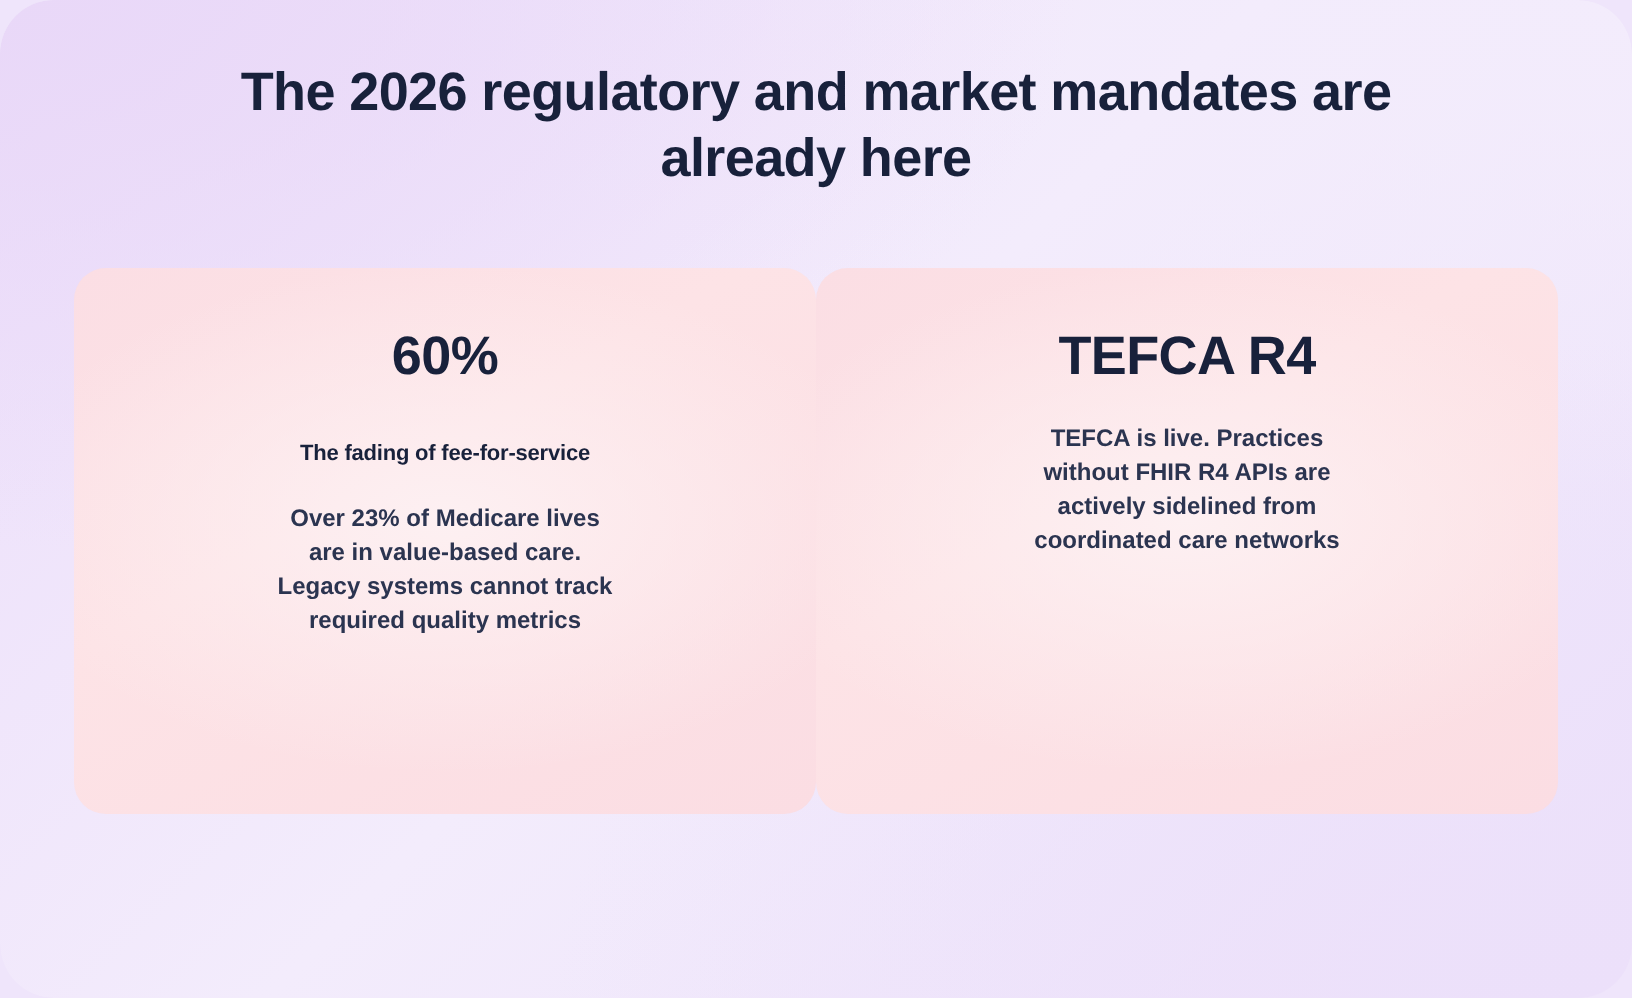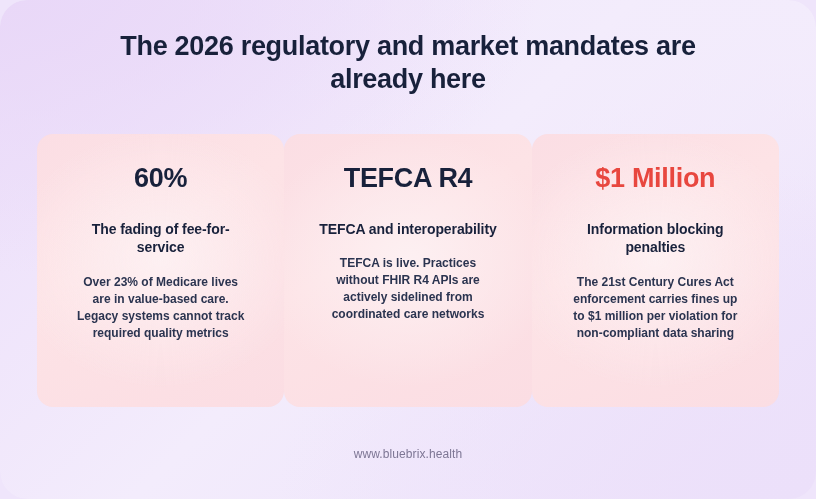--- a/index.html
+++ b/index.html
@@ -68,21 +68,21 @@
     font-weight:700;
     color:#18213b;
     letter-spacing:-0.3px;
     line-height:1.1;
     text-align:center;
   }
   .card-stat.accent { color:#e8473f; }
 
   .card-subtitle {
     margin-top:26px;
-    font-size:14px;
+    font-size:11px;
     font-weight:700;
     color:#18213b;
     text-align:center;
     line-height:1.32;
     letter-spacing:-0.1px;
     max-width:180px;
   }
 
   .card-body {
     margin-top:17px;
@@ -115,27 +115,20 @@
   <div id="cards">
 
     <div class="card">
       <div class="card-stat">60%</div>
       <div class="card-subtitle">The fading of fee-for-service</div>
       <div class="card-body">Over 23% of Medicare lives are in value-based care. Legacy systems cannot track required quality metrics</div>
     </div>
 
     <div class="card">
       <div class="card-stat">TEFCA R4</div>
-      <div class="card-subtitle">TEFCA and interoperability</div>
       <div class="card-body">TEFCA is live. Practices without FHIR R4 APIs are actively sidelined from coordinated care networks</div>
     </div>
 
-    <div class="card">
-      <div class="card-stat accent">$1 Million</div>
-      <div class="card-subtitle">Information blocking penalties</div>
-      <div class="card-body">The 21st Century Cures Act enforcement carries fines up to $1 million per violation for non-compliant data sharing</div>
-    </div>
 
   </div>
 
-  <div id="footer">www.bluebrix.health</div>
 
 </div>
 
 </body></html>

